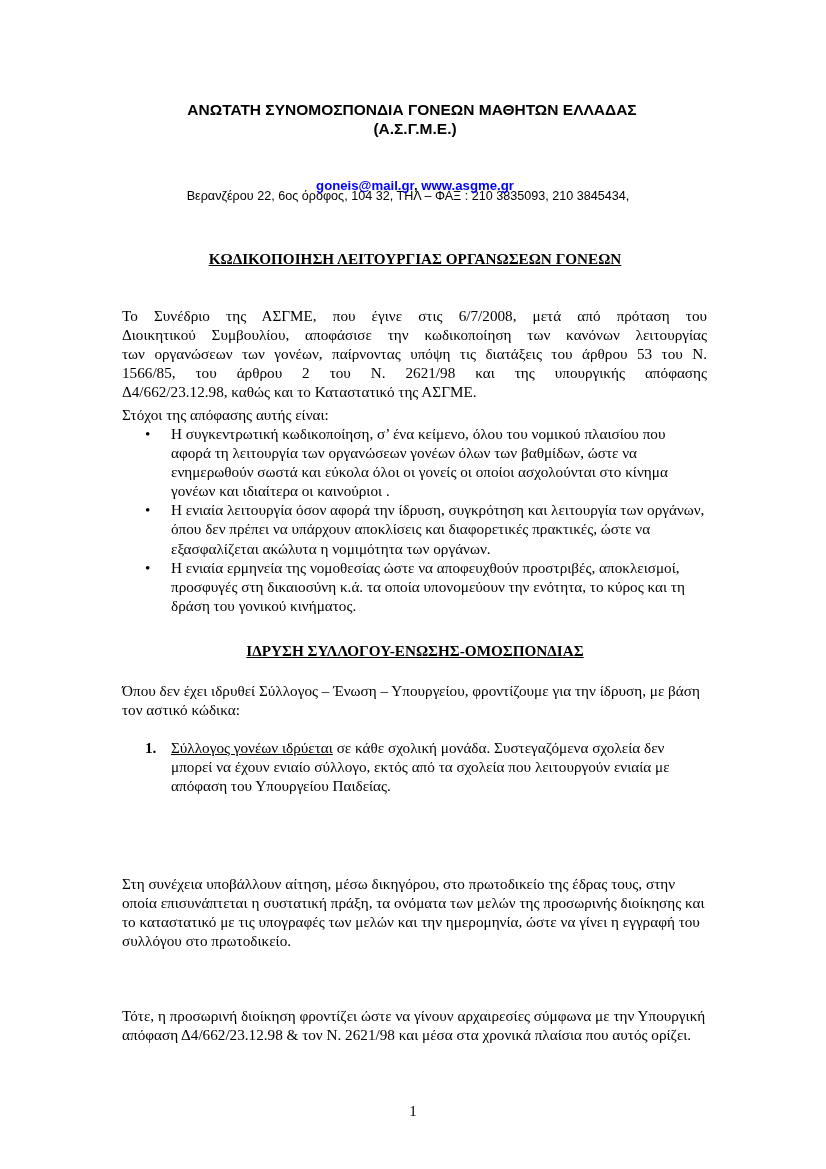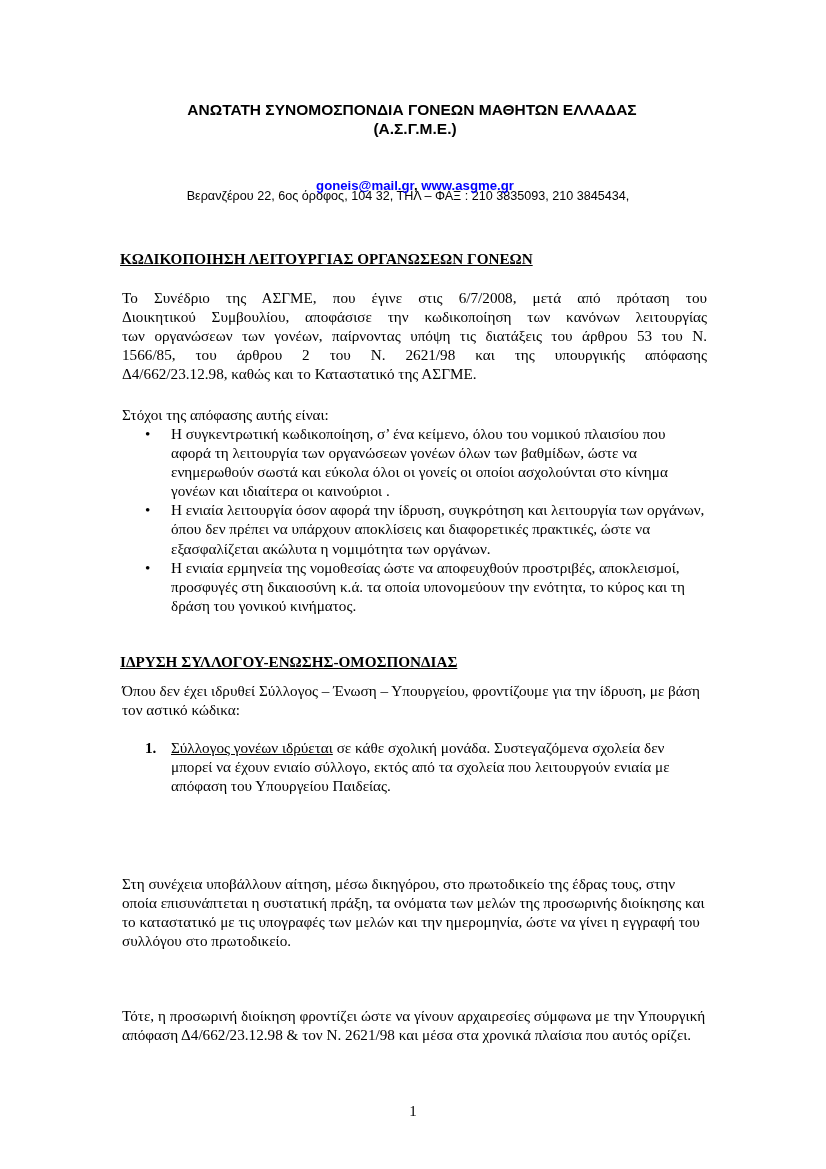--- a/index.html
+++ b/index.html
@@ -63,20 +63,21 @@
       position: absolute;
       left: 122px;
       width: 585px;
       font-size: 15.2px;
       line-height: 19.1px;
     }
     .heading {
       position: absolute;
       left: 120px;
       width: 590px;
+      text-align: center;
       font-weight: bold;
       text-decoration: underline;
       font-size: 15.2px;
       line-height: 19px;
     }
     .justify {
       text-align: justify;
       text-align-last: left;
     }
     .justify .line {
@@ -145,21 +146,21 @@
 
   <div class="hdr org-abbr">(Α.Σ.Γ.Μ.Ε.)</div>
   <div class="hdr org-name">ΑΝΩΤΑΤΗ ΣΥΝΟΜΟΣΠΟΝΔΙΑ ΓΟΝΕΩΝ ΜΑΘΗΤΩΝ ΕΛΛΑΔΑΣ</div>
   <div class="hdr org-address">Βερανζέρου 22, 6ος όροφος, 104 32, ΤΗΛ – ΦΑΞ : 210 3835093, 210 3845434,</div>
   <div class="hdr org-contact">
     <span>goneis@mail.gr</span><span class="sep">, </span><span>www.asgme.gr</span>
   </div>
 
   <div class="heading" style="top:249px;">ΚΩΔΙΚΟΠΟΙΗΣΗ ΛΕΙΤΟΥΡΓΙΑΣ ΟΡΓΑΝΩΣΕΩΝ ΓΟΝΕΩΝ</div>
 
-  <div class="body-text justify" style="top:288px;">
+  <div class="body-text justify" style="top:306px;">
     <span class="line">Το Συνέδριο της ΑΣΓΜΕ, που έγινε στις 6/7/2008,  μετά από πρόταση του</span>
     <span class="line">Διοικητικού Συμβουλίου, αποφάσισε την κωδικοποίηση των κανόνων λειτουργίας</span>
     <span class="line">των οργανώσεων των γονέων, παίρνοντας υπόψη τις διατάξεις του άρθρου 53 του Ν.</span>
     <span class="line">1566/85,   του άρθρου 2 του Ν. 2621/98 και της υπουργικής απόφασης</span>
     <span class="line last">Δ4/662/23.12.98, καθώς και το Καταστατικό της ΑΣΓΜΕ.</span>
   </div>
 
   <div class="body-text" style="top:405px;">Στόχοι της απόφασης αυτής είναι:</div>
 
   <ul class="bullets">
@@ -170,21 +171,21 @@
     <li>
       <span class="bullet">•</span>
       <span>Η ενιαία λειτουργία όσον αφορά την ίδρυση, συγκρότηση και λειτουργία των οργάνων, όπου δεν πρέπει να υπάρχουν αποκλίσεις και διαφορετικές πρακτικές, ώστε να εξασφαλίζεται ακώλυτα η νομιμότητα των οργάνων.</span>
     </li>
     <li>
       <span class="bullet">•</span>
       <span>Η ενιαία ερμηνεία της νομοθεσίας ώστε να αποφευχθούν προστριβές, αποκλεισμοί, προσφυγές στη δικαιοσύνη κ.ά. τα οποία υπονομεύουν την ενότητα, το κύρος και τη δράση του γονικού κινήματος.</span>
     </li>
   </ul>
 
-  <div class="heading" style="top:641px;margin-top:11px;">ΙΔΡΥΣΗ ΣΥΛΛΟΓΟΥ-ΕΝΩΣΗΣ-ΟΜΟΣΠΟΝΔΙΑΣ</div>
+  <div class="heading" style="top:641px;">ΙΔΡΥΣΗ ΣΥΛΛΟΓΟΥ-ΕΝΩΣΗΣ-ΟΜΟΣΠΟΝΔΙΑΣ</div>
 
   <div class="body-text" style="top:681px;">Όπου δεν έχει ιδρυθεί Σύλλογος – Ένωση – Υπουργείου, φροντίζουμε για την ίδρυση, με βάση τον αστικό κώδικα:</div>
 
   <ol class="numbered">
     <li>
       <span class="num">1.</span>
       <span class="u">Σύλλογος γονέων ιδρύεται</span><span> σε κάθε σχολική μονάδα. Συστεγαζόμενα σχολεία δεν μπορεί να έχουν ενιαίο σύλλογο, εκτός από τα σχολεία που λειτουργούν ενιαία με απόφαση του Υπουργείου Παιδείας.</span>
     </li>
   </ol>
 

